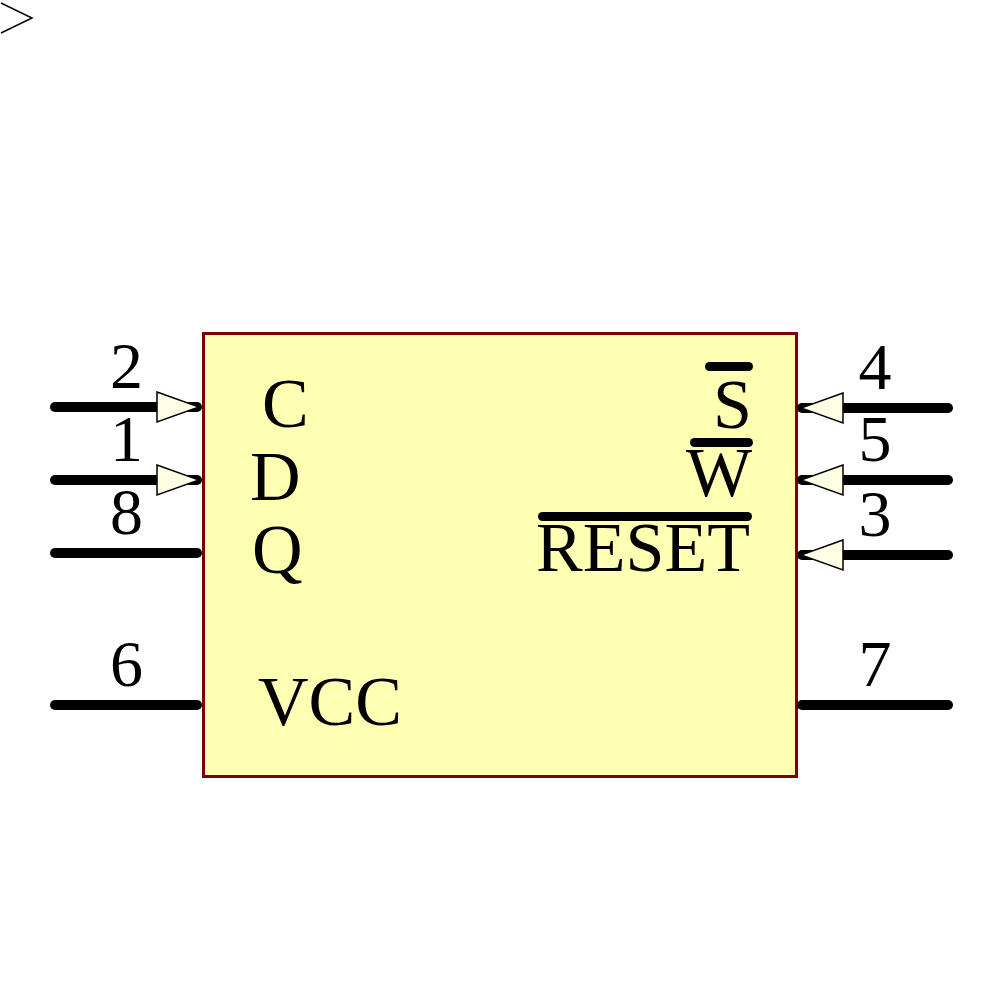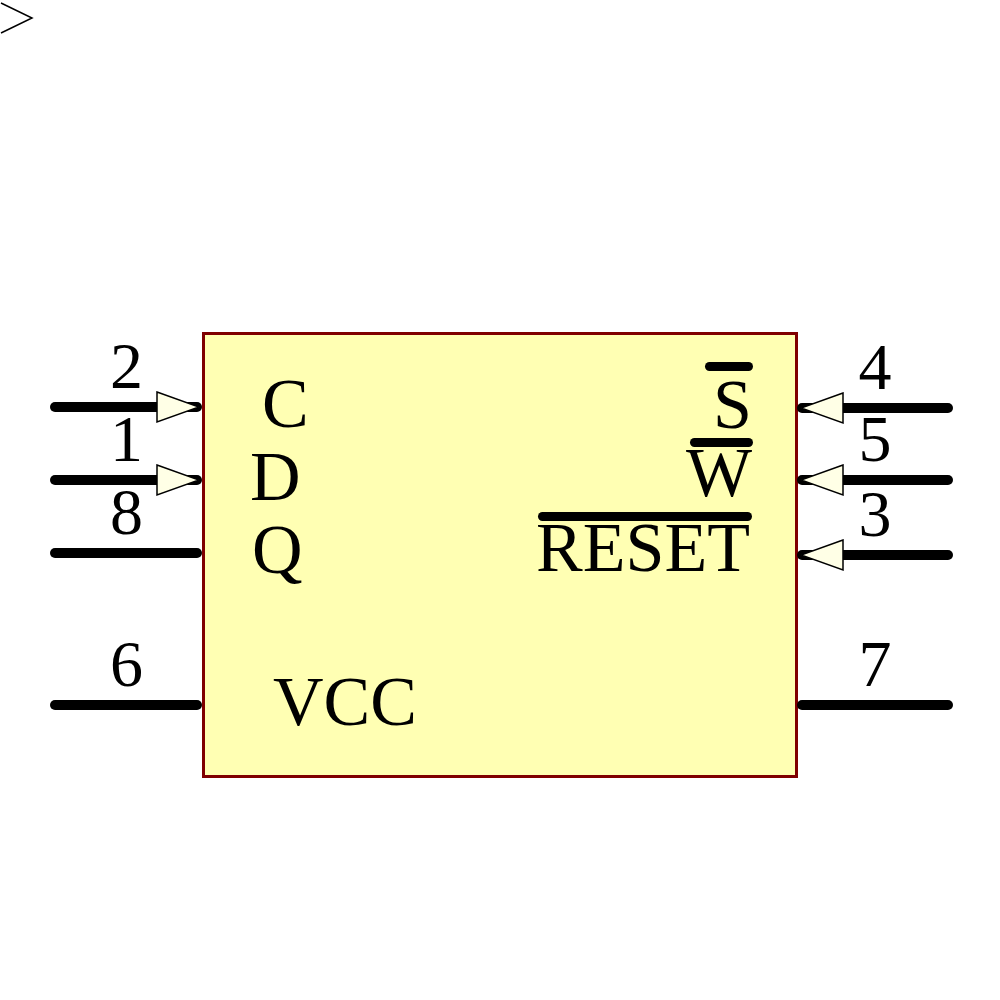--- a/index.html
+++ b/index.html
@@ -86,21 +86,21 @@
   <div class="pin-label" style="left:250px; top:442px;">D</div>
 
   
   <div class="wire" style="left:50px; top:548px; width:152px;"></div>
   <div class="pin-num" style="left:50px; top:479px; width:153px;">8</div>
   <div class="pin-label" style="left:252px; top:515px;">Q</div>
 
   
   <div class="wire" style="left:50px; top:700px; width:152px;"></div>
   <div class="pin-num" style="left:50px; top:631px; width:153px;">6</div>
-  <div class="pin-label" style="left:258px; top:667px;margin-left:15px;">VCC</div>
+  <div class="pin-label" style="left:258px; top:667px;">VCC</div>
 
   
   
   <div class="wire" style="left:797px; top:403px; width:156px;"></div>
   <div class="pin-num" style="left:797px; top:334px; width:156px;">4</div>
   <svg class="arrow" style="left:799px; top:391px;" width="46" height="34" viewBox="0 0 46 34">
     <polygon points="44,2 2,17 44,32"></polygon>
   </svg>
   <div class="obar" style="left:705px; top:362px; width:48px;"></div>
   <div class="pin-label" style="right:248px; top:370px;">S</div>

